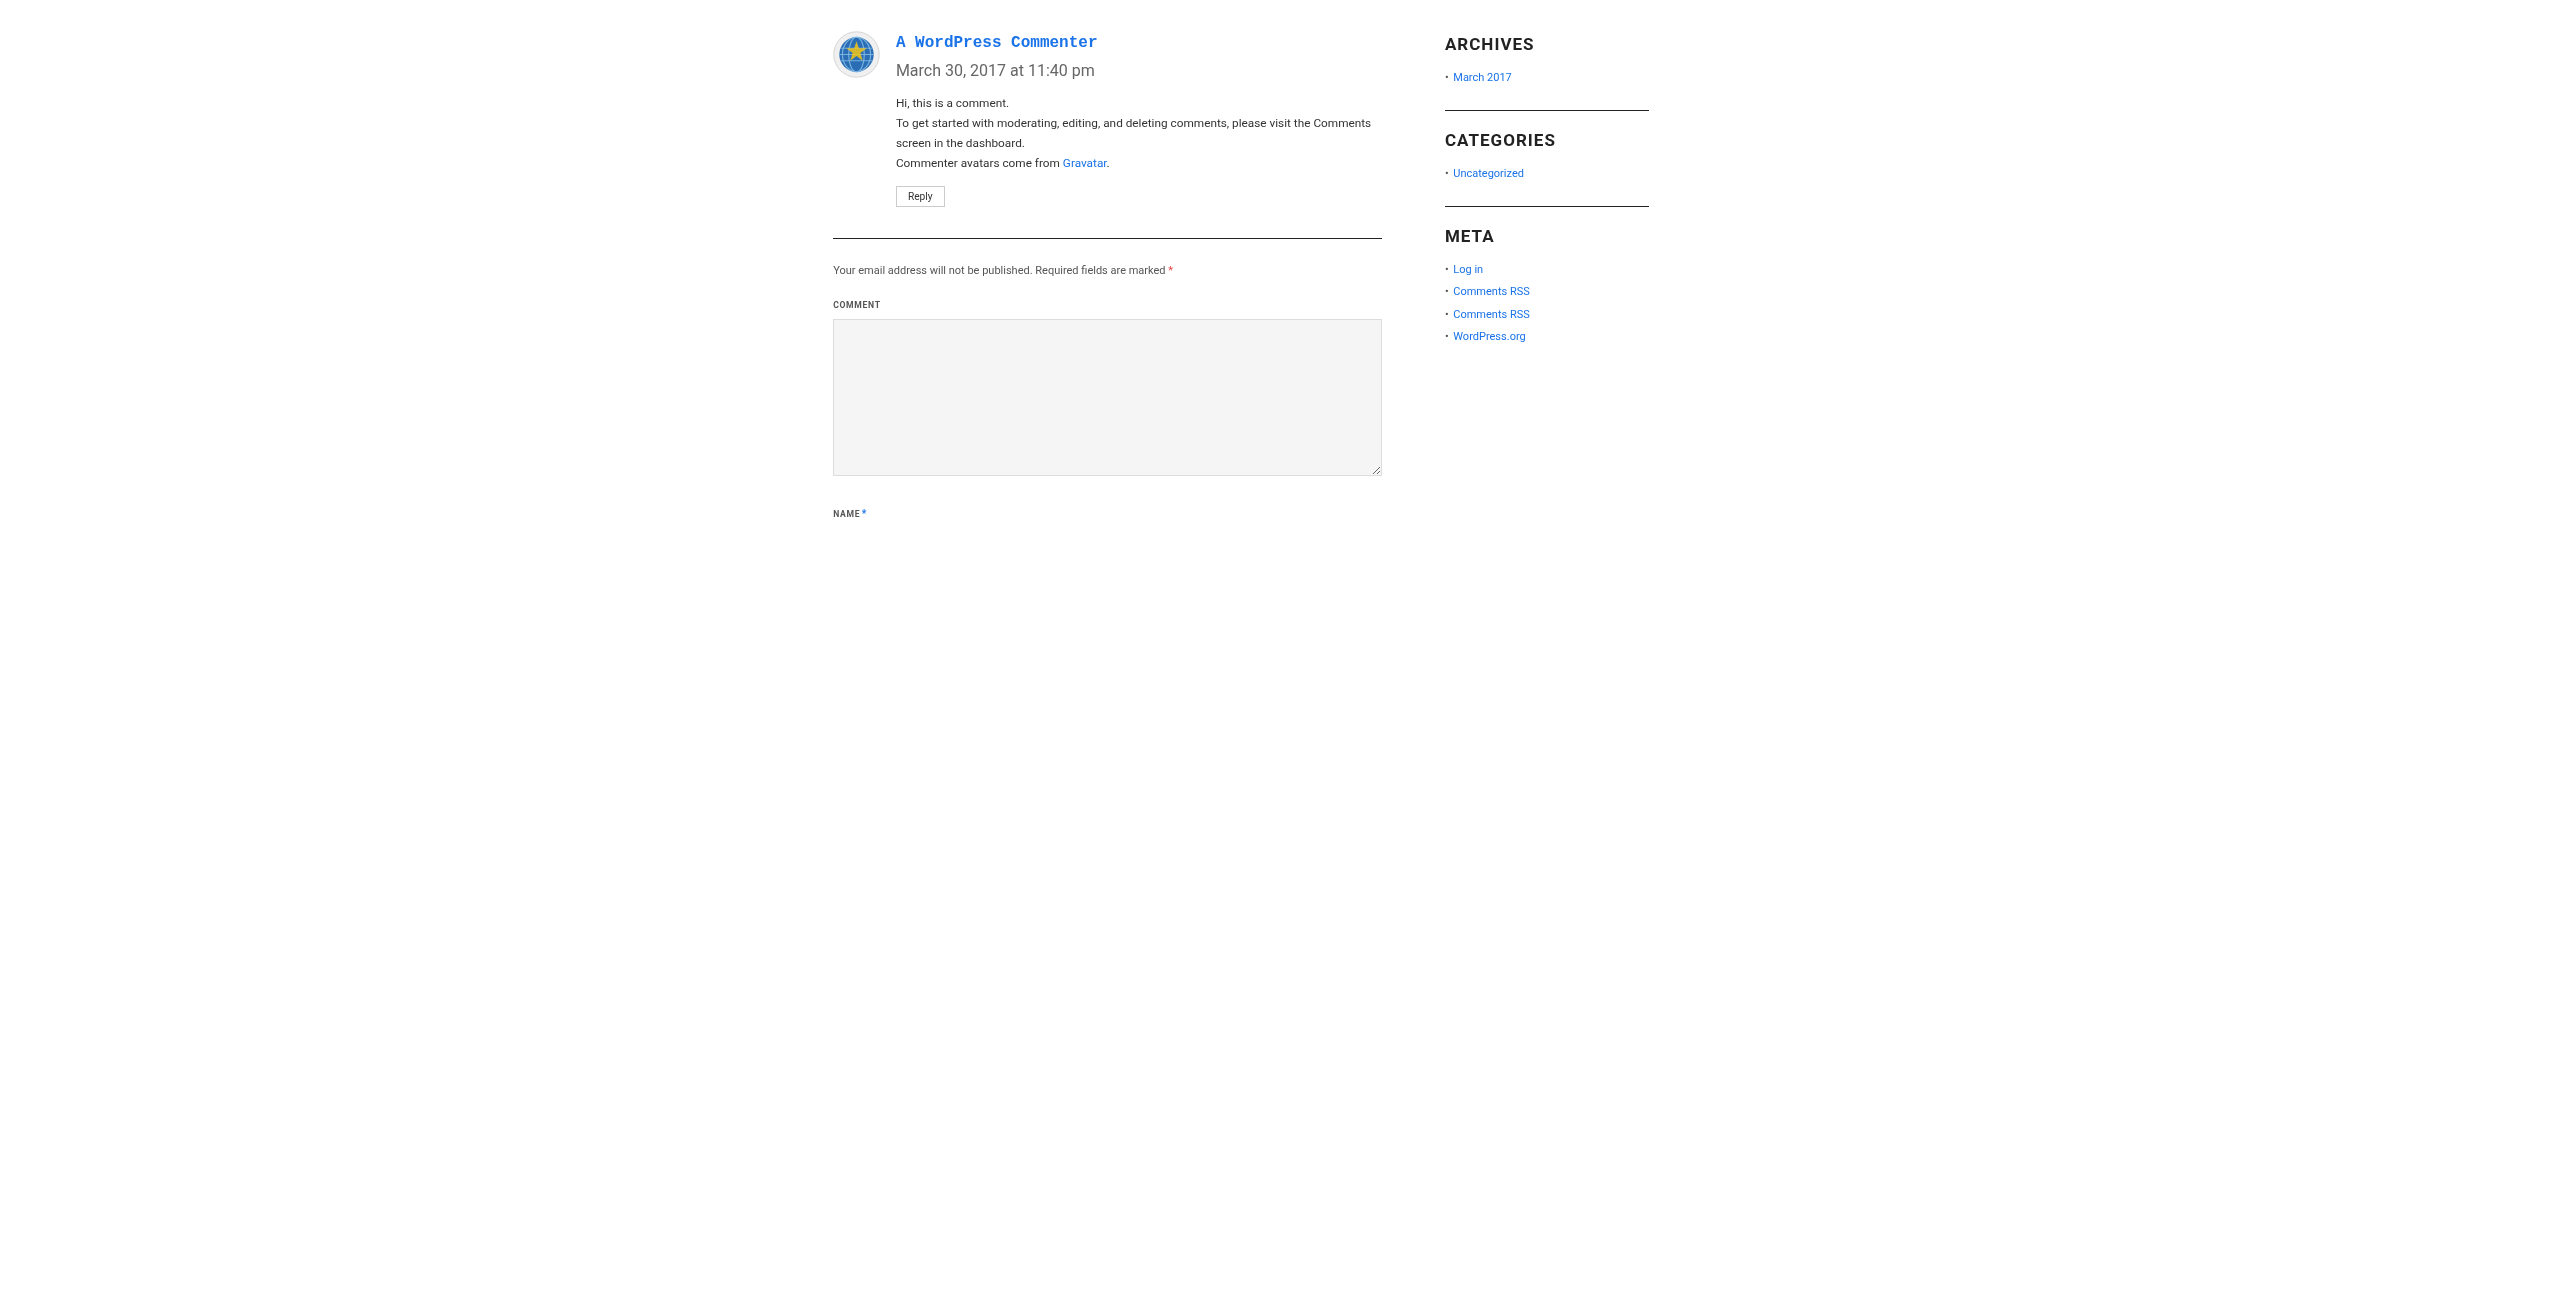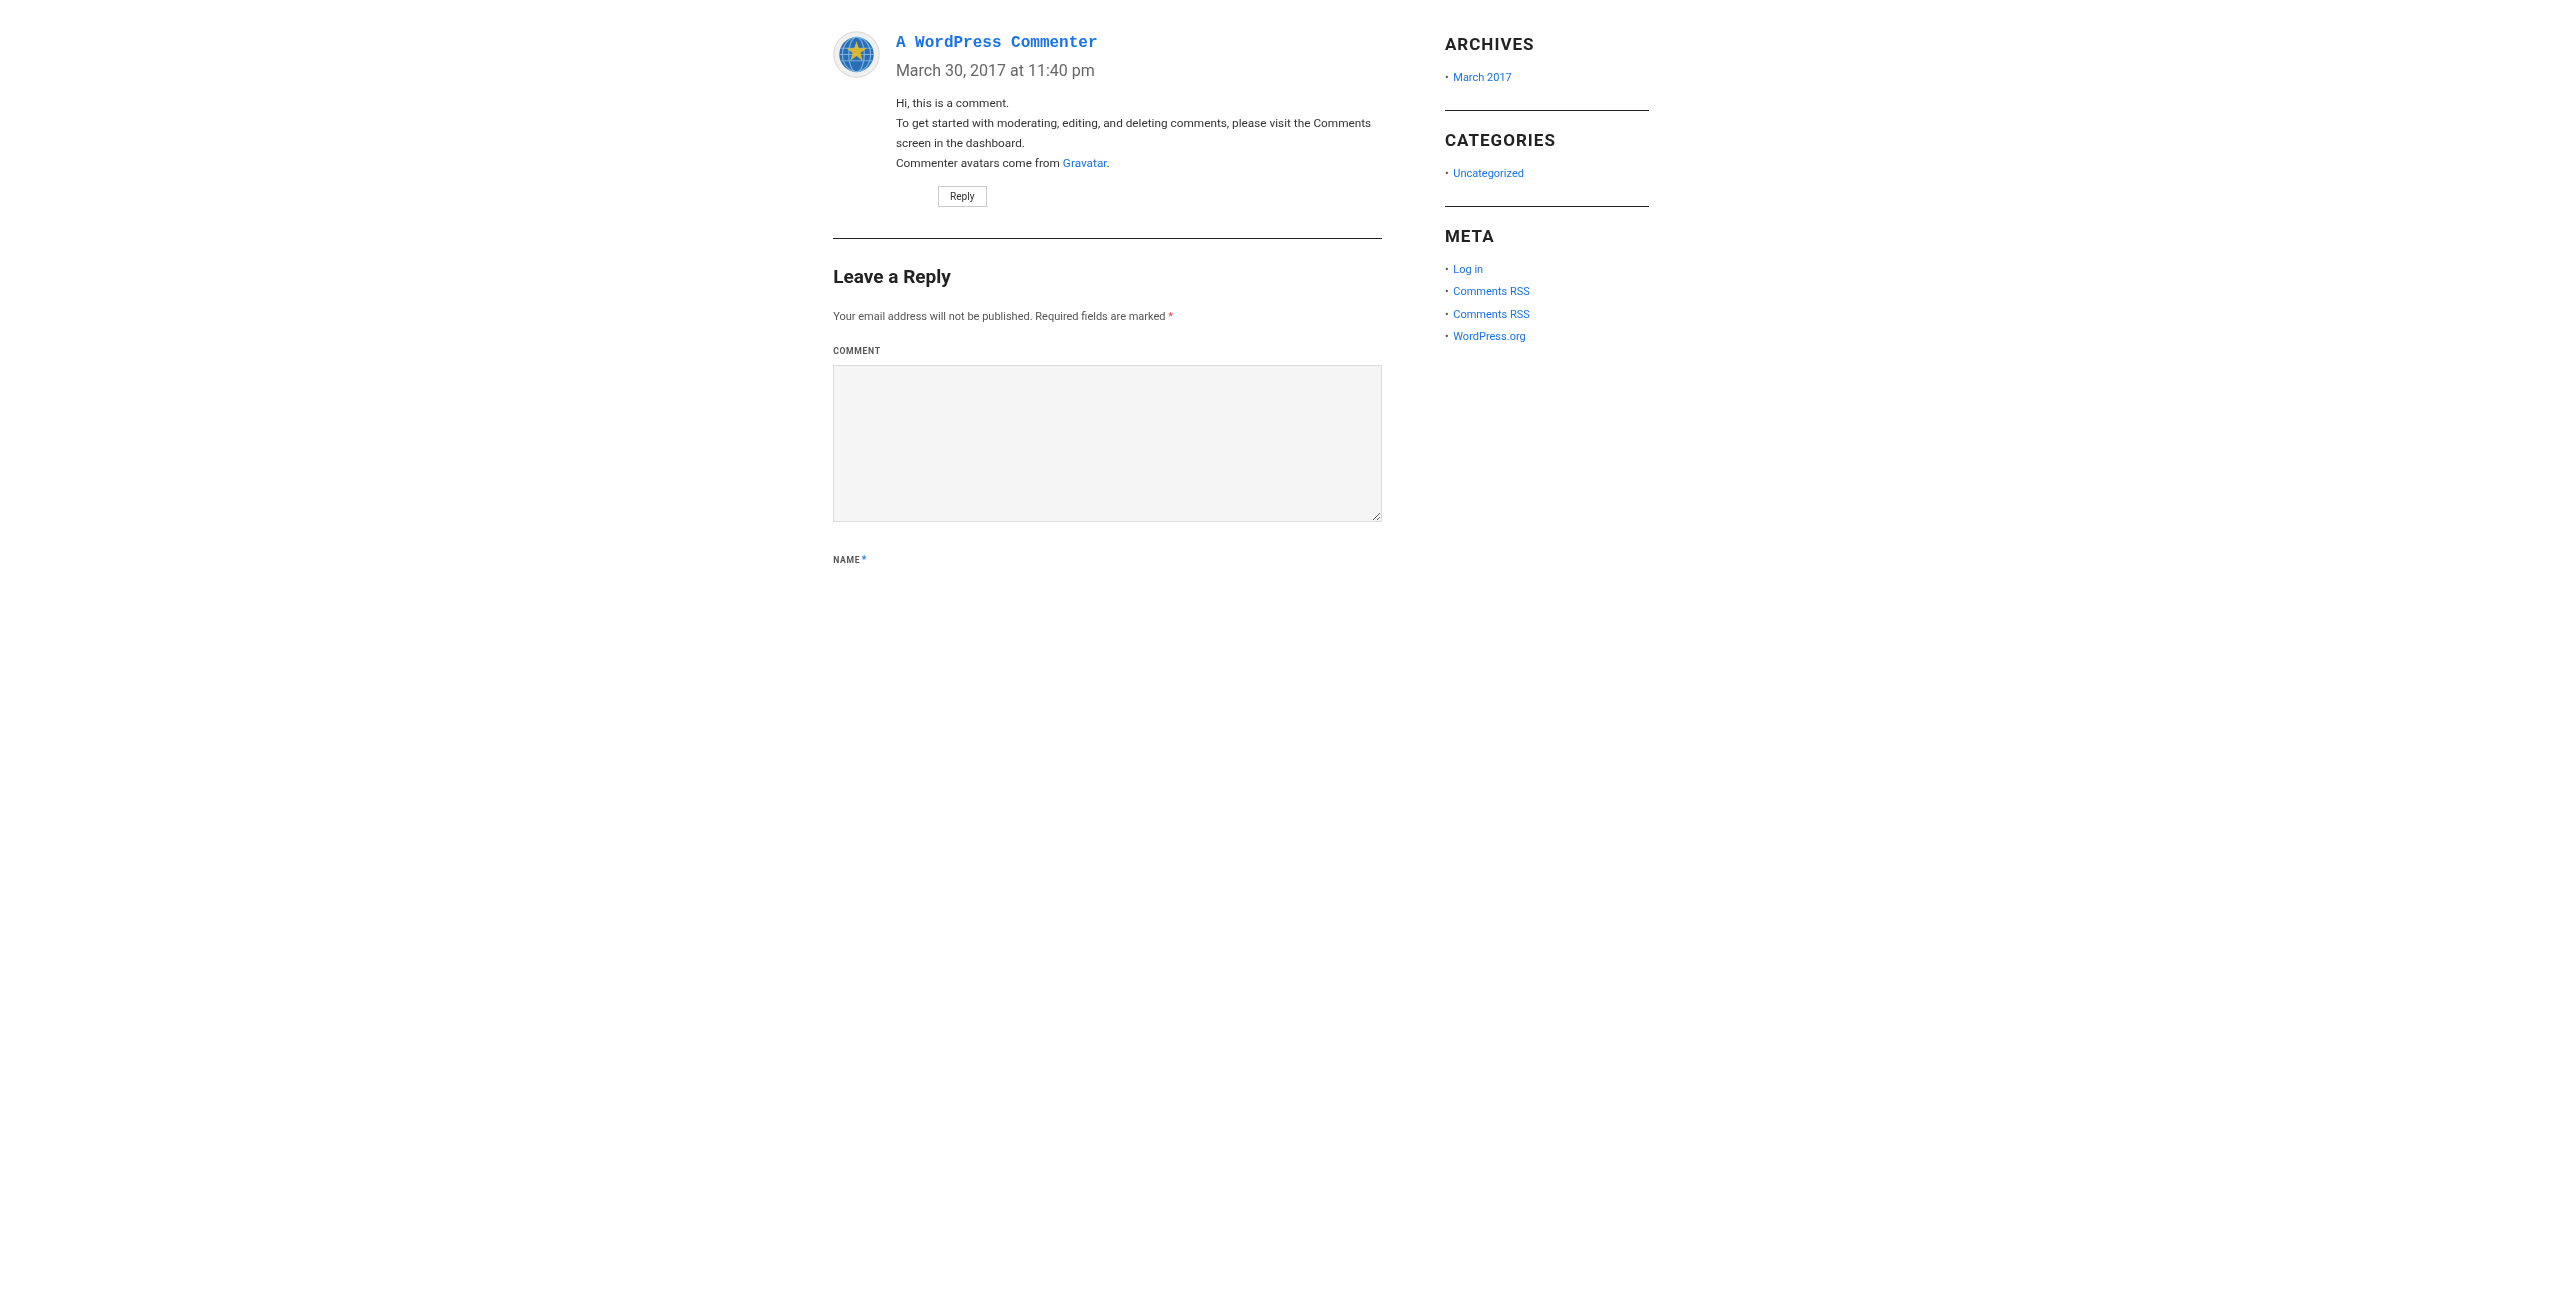--- a/index.html
+++ b/index.html
@@ -90,21 +90,20 @@
     .reply-button {
       font-family: -apple-system, BlinkMacSystemFont, 'Segoe UI', Roboto, sans-serif;
       font-size: 10.2px;
       color: #333;
       background: #fff;
       border: 0.8px solid #ccc;
       padding: 3.9px 11px;
       cursor: pointer;
       text-decoration: none;
       display: inline-block;
-      margin-left: 42px;
     }
 
     .divider {
       border: none;
       border-top: 1.6px solid #222;
       margin: 31px 0 23.5px 0;
     }
 
     
     .leave-reply-title {
@@ -243,21 +242,20 @@
           <span>Commenter avatars come from </span><a class="gravatar-link" href="#">Gravatar</a><span>.</span>
         </div>
 
         <button class="reply-button">Reply</button>
       </div>
     </div>
 
     <hr class="divider">
 
     <div class="leave-reply-section">
-      <h2 class="leave-reply-title">Leave a Reply</h2>
 
       <p class="email-notice">
         <span>Your email address will not be published. Required fields are marked </span><span class="required-star">*</span>
       </p>
 
       <form>
         <div>
           <label class="form-label">COMMENT</label>
           <textarea class="comment-textarea" style=""></textarea>
         </div>

